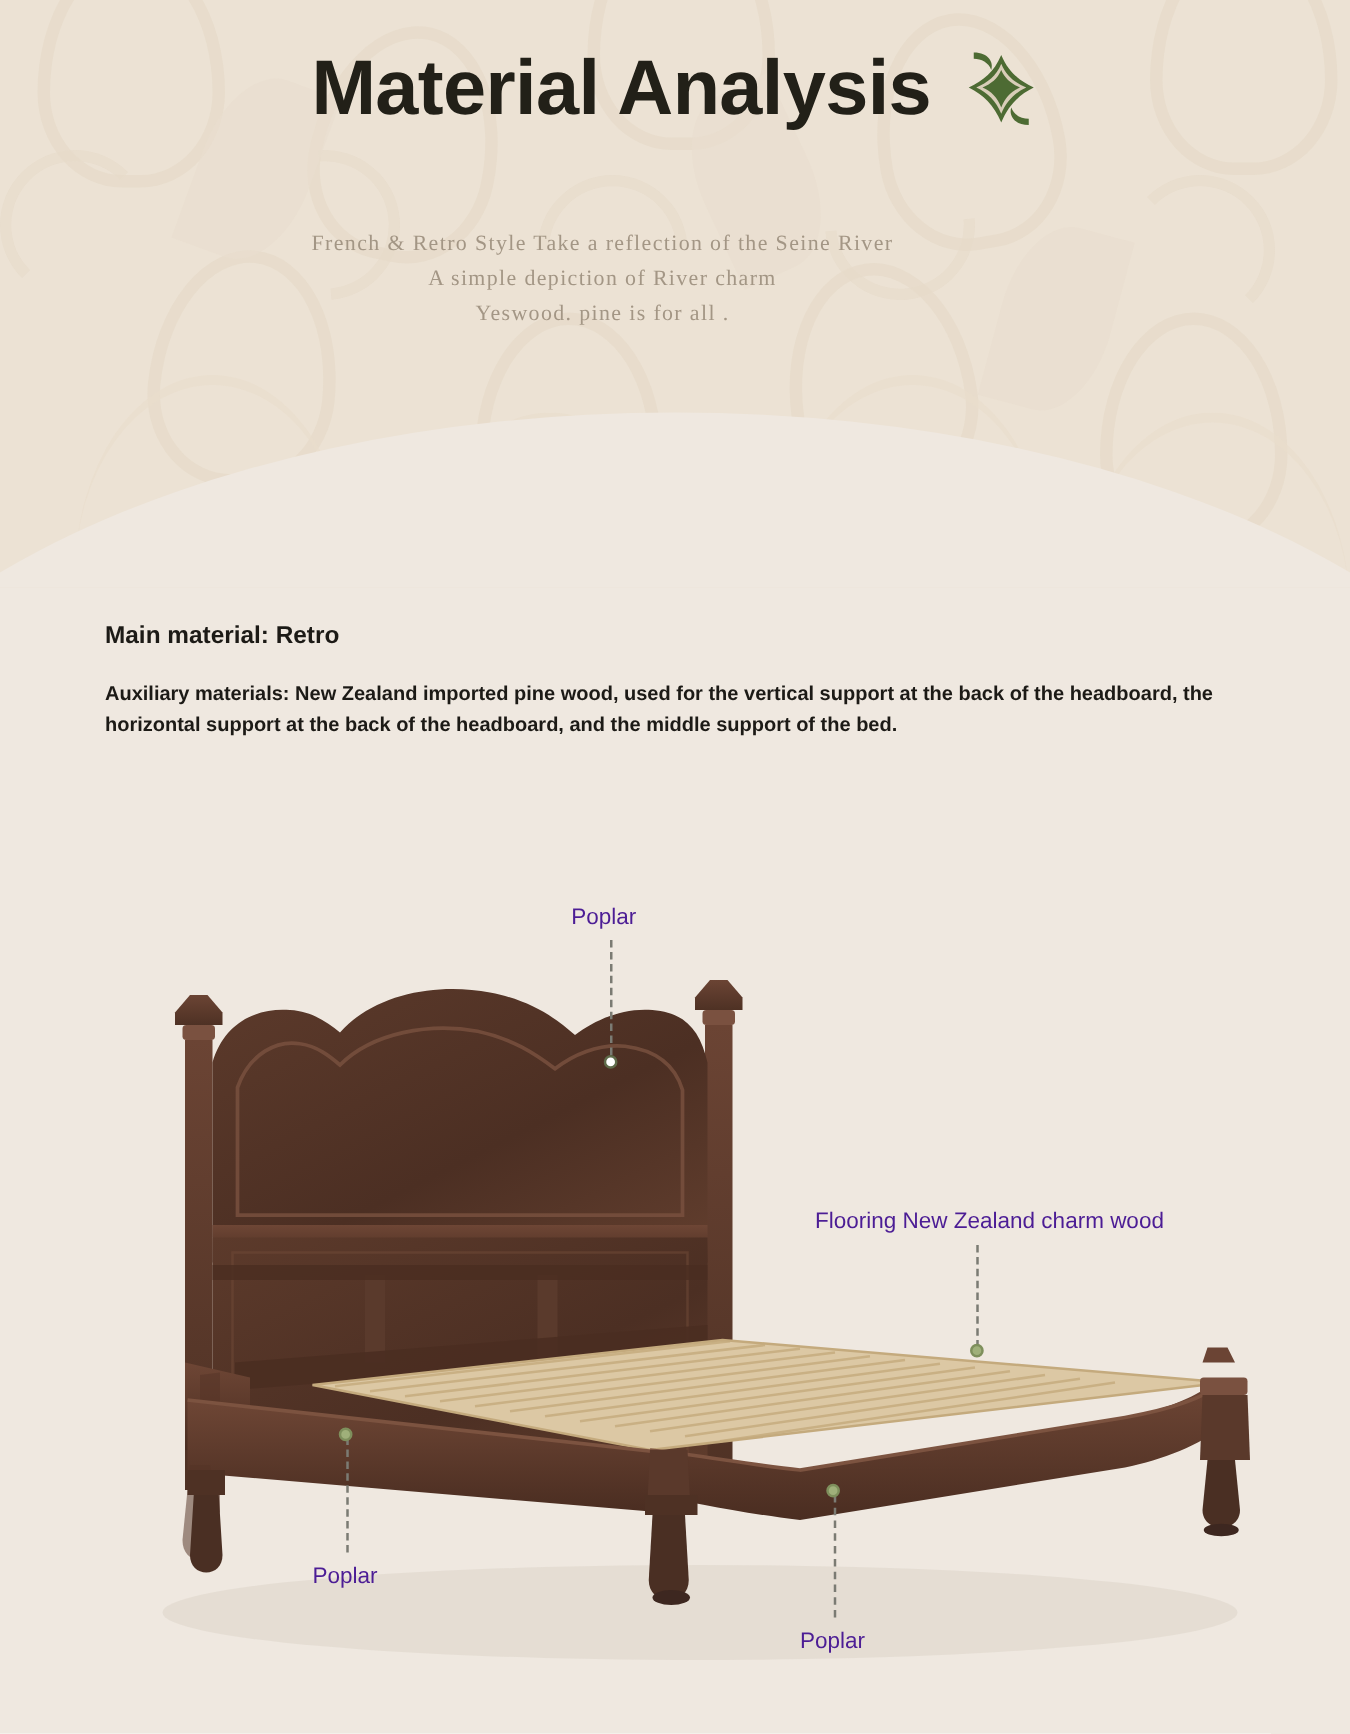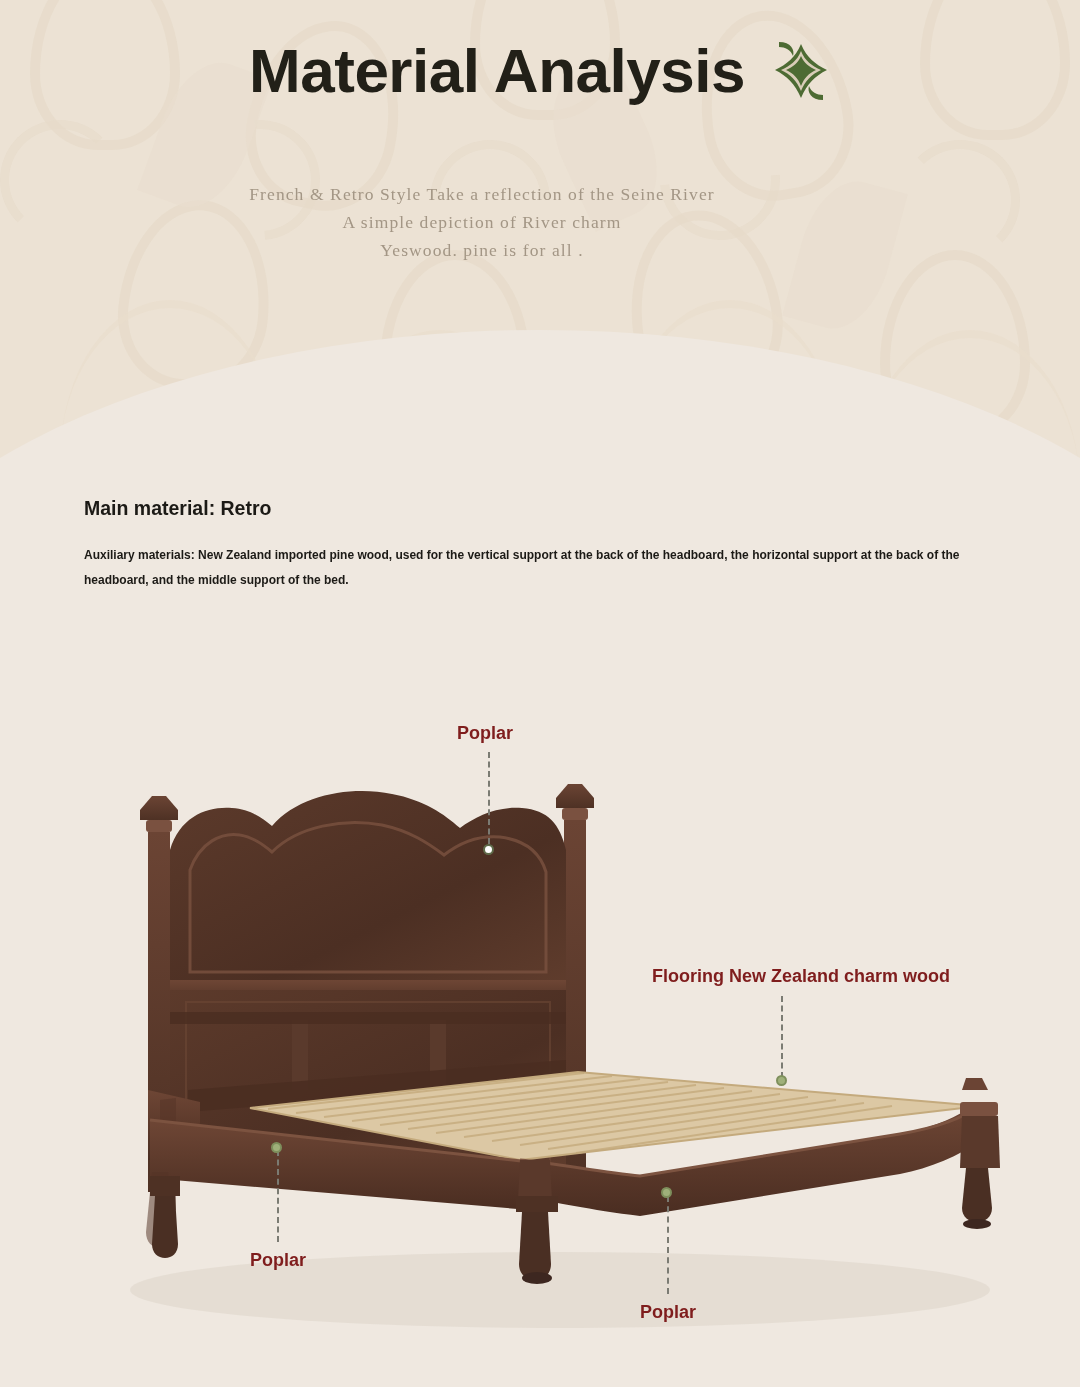--- a/index.html
+++ b/index.html
@@ -108,21 +108,21 @@
     width: 912px;
     color: #1c1a16;
   }
   .mat-main {
     font-size: 19.5px;
     font-weight: bold;
     line-height: 26px;
     margin-bottom: 22px;
   }
   .mat-aux {
-    font-size: 12px;
+    font-size: 16px;
     font-weight: bold;
     line-height: 25px;
     margin-bottom: 16px;
     width: 900px;
   }
   .mat-extra {
     font-size: 18.5px;
     font-weight: bold;
     line-height: 25px;
     padding-left: 22px;
@@ -130,22 +130,22 @@
 
   
   .figure {
     position: absolute;
     left: 0; top: 690px;
     width: 1080px; height: 697px;
   }
   .callout {
     position: absolute;
     font-size: 18px;
-    font-weight: bold;
-    color: #7f1d1d;
+    font-weight: normal;
+    color: #4c1d95;
     white-space: nowrap;
   }
   .leader {
     position: absolute;
     border-left: 2px dashed #7b7b73;
   }
   .dot {
     position: absolute;
     width: 11px; height: 11px;
     border-radius: 50%;

